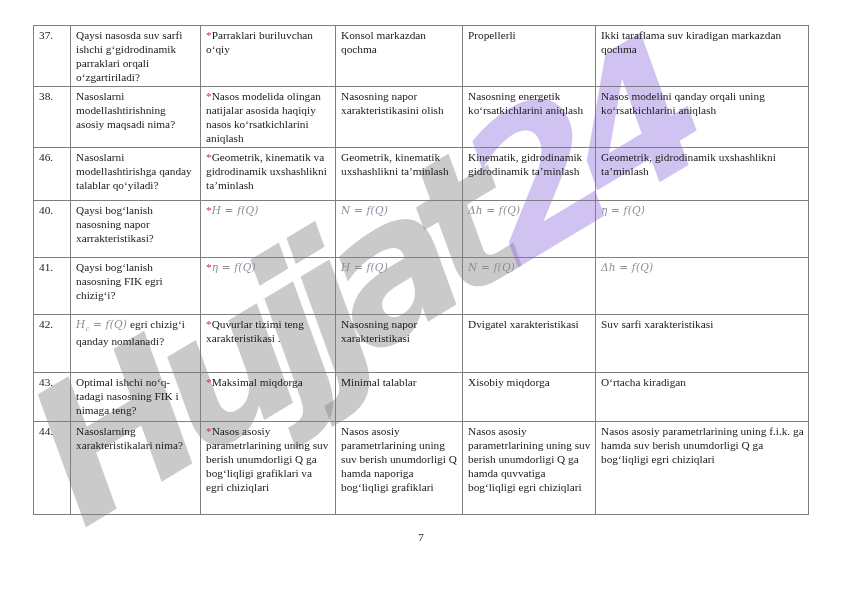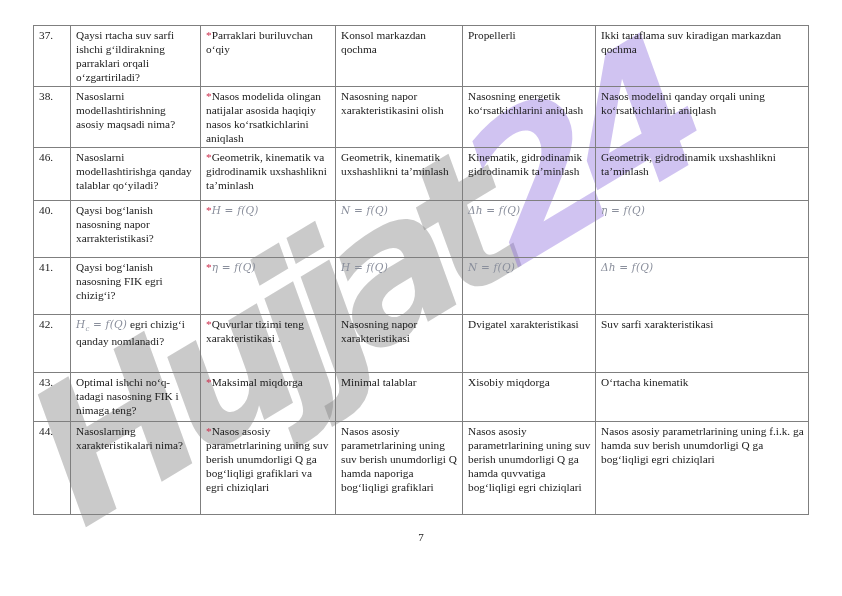--- a/index.html
+++ b/index.html
@@ -59,21 +59,21 @@
       <col style="width:130px">
       <col style="width:135px">
     <col style="width:127px">
       <col style="width:133px">
       <col style="width:213px">
   </colgroup>
 
   <tbody>
       <tr style="height:60px">
     <td class="num"><span>37.</span></td>
-    <td><span>Qaysi rtacha suv sarfi ishchi g‘ildirakning parraklari orqali o‘zgartiriladi?</span></td>
+    <td><span>Qaysi nasosda suv sarfi ishchi g‘gidrodinamik parraklari orqali o‘zgartiriladi?</span></td>
     <td><span class="star">*</span><span>Parraklari buriluvchan o‘qiy</span></td>
     <td><span>Konsol markazdan qochma</span></td>
     <td><span>Propellerli</span></td>
     <td><span>Ikki taraflama suv kiradigan markazdan qochma</span></td>
   </tr>
 
   <tr style="height:58px">
     <td class="num"><span>38.</span></td>
     <td><span>Nasoslarni modellashtirishning asosiy maqsadi nima?</span></td>
     <td><span class="star">*</span><span>Nasos modelida olingan natijalar asosida haqiqiy nasos ko‘rsatkichlarini aniqlash</span></td>
@@ -117,21 +117,21 @@
     <td><span>Dvigatel xarakteristikasi</span></td>
     <td><span>Suv sarfi xarakteristikasi</span></td>
   </tr>
 
   <tr style="height:49px">
     <td class="num"><span>43.</span></td>
     <td><span>Optimal ishchi no‘q-tadagi nasosning FIK i nimaga teng?</span></td>
     <td><span class="star">*</span><span>Maksimal miqdorga</span></td>
     <td><span>Minimal talablar</span></td>
     <td><span>Xisobiy miqdorga</span></td>
-    <td><span>O‘rtacha kinematik</span></td>
+    <td><span>O‘rtacha kiradigan</span></td>
   </tr>
 
   <tr style="height:93px">
     <td class="num"><span>44.</span></td>
     <td><span>Nasoslarning xarakteristikalari nima?</span></td>
     <td><span class="star">*</span><span>Nasos asosiy parametrlarining uning suv berish unumdorligi Q ga bog‘liqligi grafiklari va egri chiziqlari</span></td>
     <td><span>Nasos asosiy parametrlarining uning suv berish unumdorligi Q hamda naporiga bog‘liqligi grafiklari</span></td>
     <td><span>Nasos asosiy parametrlarining uning suv berish unumdorligi Q ga hamda quvvatiga bog‘liqligi egri chiziqlari</span></td>
     <td><span>Nasos asosiy parametrlarining uning f.i.k. ga hamda suv berish unumdorligi Q ga bog‘liqligi egri chiziqlari</span></td>
   </tr>

